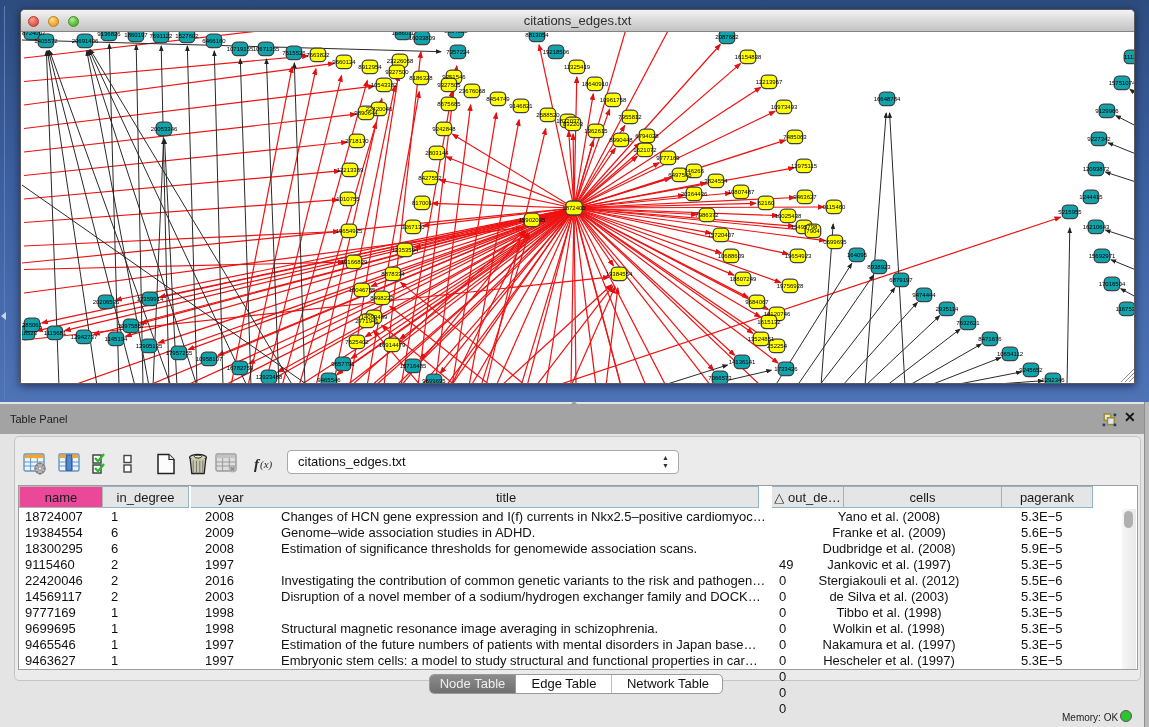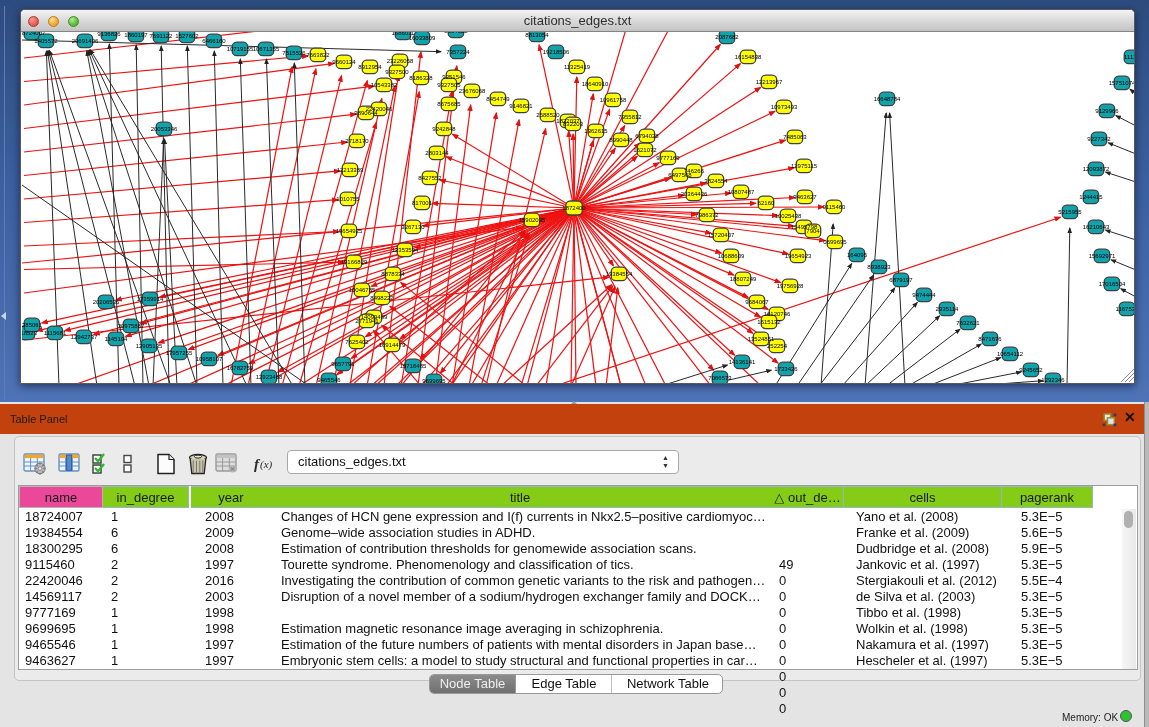--- a/index.html
+++ b/index.html
@@ -15,41 +15,41 @@
   border-bottom:1px solid #848484; border-radius:4px 4px 0 0;
   text-align:center; font-size:13px; color:#2e2e2e; line-height:22px; }
 .tl { position:absolute; top:6px; width:11px; height:11px; border-radius:50%; }
 #tl1 { left:6.5px; background:radial-gradient(circle at 35% 30%, #ff9d96, #ec6b60 45%, #d03b30); border:.5px solid #ac3a32;}
 #tl2 { left:26.5px; background:radial-gradient(circle at 35% 30%, #ffe0a0, #f8b43e 45%, #e08e1d); border:.5px solid #b0801e;}
 #tl3 { left:46.5px; background:radial-gradient(circle at 35% 30%, #b5eda2, #6cc94e 45%, #3ba423); border:.5px solid #47891c;}
 #canvas { position:absolute; left:1px; top:22px; width:1112px; height:351px; background:#fff; overflow:hidden; }
 #tpanel { position:absolute; left:0; top:402px; width:1149px; height:325px; background:#e4e4e4; }
 #tpanel .chev { position:absolute; left:569px; top:-1px; width:0; height:0;
   border-left:5px solid transparent; border-right:5px solid transparent; border-bottom:5px solid #9a9a9a; }
-#tpbar { position:absolute; left:0; top:2px; width:1149px; height:30px; background:#c2410c; }
+#tpbar { position:absolute; left:0; top:2px; width:1149px; height:30px; background:#a3a3a3; }
 #tpbar .t { position:absolute; left:10px; top:9px; font-size:11px; color:#1c1c1c; }
 #tpbar .fl { position:absolute; left:1101px; top:8px; }
 #tpbar .x { position:absolute; left:1124px; top:5px; font-size:14px; font-weight:bold; color:#111; }
 #well { position:absolute; left:14px; top:34px; width:1127px; height:245px;
   background:#ebebeb; border:1px solid #c4c4c4; border-radius:5px; }
 #icons { position:absolute; left:6px; top:15px; }
 #combo { position:absolute; left:272px; top:13px; width:392px; height:24px; background:#fff;
   border:1px solid #a9a9a9; border-radius:4px; font-size:13px; color:#111; line-height:22px; padding-left:10px; }
 #combo .arr { position:absolute; right:9px; top:3px; font-size:7px; color:#333; line-height:8px; }
 #tbl { position:absolute; left:3px; top:48px; width:1120px; height:185px; background:#fff;
   border:1px solid #9d9d9d; font-size:13px; color:#111; }
 #thead { position:absolute; left:0; top:0; width:1118px; height:22px; }
-#thead .th { position:absolute; top:0; height:22px; background:#84cc16; border:1px solid #8fb6ca;
+#thead .th { position:absolute; top:0; height:22px; background:#e5e5e5; border:1px solid #8fb6ca;
   border-left:none; text-align:center; line-height:21px; color:#1a1a1a; }
 #thead .th.first { background:#ec4899; border-color:#b5b5b5; border-left:1px solid #b5b5b5; }
 .tr { position:absolute; left:0; width:1100px; height:16px; line-height:16px; white-space:nowrap; }
 .tr div { position:absolute; top:0; overflow:hidden; }
 .c0 { left:6px; width:80px; } .c1 { left:92px; width:60px; } .c2 { left:186px; width:60px; }
 .c3 { left:262px; width:495px; } .c4 { left:760px; width:40px;margin-top:48px; }
-.c5 { left:837px; width:158px; text-align:left; } .c6 { left:1002px; width:80px; }
+.c5 { left:791px; width:158px; text-align:center; } .c6 { left:1002px; width:80px; }
 #vsb { position:absolute; left:1103px; top:23px; width:14px; height:160px;
   background:linear-gradient(90deg,#f6f6f6,#e9e9e9); }
 #vsb .thumb { position:absolute; left:2px; top:2px; width:9px; height:17px; background:#b0b0b0; border-radius:5px; }
 #tabs { position:absolute; left:429px; top:272px; width:294px; height:20px;
   border:1px solid #9a9a9a; border-radius:5px; background:#fff; font-size:13px; }
 #tabs div { position:absolute; top:0; height:18px; line-height:18px; text-align:center; }
 #tabs .sel { left:0; width:86px; background:linear-gradient(#8c8c8c,#6f6f6f); color:#efefef;
   border-radius:4px 0 0 4px; border-right:1px solid #9a9a9a; }
 #tabs .t2 { left:87px; width:95px; color:#111; border-right:1px solid #c0c0c0; }
 #tabs .t3 { left:183px; width:110px; color:#111; }
@@ -612,21 +612,21 @@
           </g>
 <text x="233" y="17" font-family="Liberation Serif, serif" font-size="15" font-style="italic" font-weight="bold" fill="#2a2a2a">f</text>
 <text x="239" y="16" font-family="Liberation Serif, serif" font-size="11" font-style="italic" fill="#2a2a2a">(x)</text>
 </svg></div>
     <div id="combo">citations_edges.txt<span class="arr">▲<br>▼</span></div>
     <div id="tbl">
       <div id="thead">
         <div class="th first" style="left:0;width:84px">name</div>
         <div class="th" style="left:84px;width:86px">in_degree</div>
         <div class="th" style="left:172px;width:81px">year</div>
-        <div class="th" style="left:249px;width:505px">title</div>
+        <div class="th" style="left:235px;width:505px">title</div>
         <div class="th" style="left:753px;width:72px">△ out_de…</div>
         <div class="th" style="left:825px;width:158px">cells</div>
         <div class="th" style="left:983px;width:91px">pagerank</div>
       </div>
       <div id="tbody">
 <div class="tr" style="top:23px">
             <div class="c0">18724007</div>
             <div class="c1">1</div>
             <div class="c2">2008</div>
             <div class="c3">Changes of HCN gene expression and I(f) currents in Nkx2.5–positive cardiomyoc…</div>
@@ -640,42 +640,41 @@
             <div class="c2">2009</div>
             <div class="c3">Genome–wide association studies in ADHD.</div>
             <div class="c4">0</div>
             <div class="c5">Franke et al. (2009)</div>
             <div class="c6">5.6E−5</div>
           </div>
 <div class="tr" style="top:55px">
             <div class="c0">18300295</div>
             <div class="c1">6</div>
             <div class="c2">2008</div>
-            <div class="c3">Estimation of contribution thresholds for genomewide association scans.</div>
+            <div class="c3">Estimation of significance thresholds for genomewide association scans.</div>
             <div class="c4">0</div>
             <div class="c5">Dudbridge et al. (2008)</div>
             <div class="c6">5.9E−5</div>
           </div>
 <div class="tr" style="top:71px">
             <div class="c0">9115460</div>
             <div class="c1">2</div>
             <div class="c2">1997</div>
-            <div class="c3">Tourette syndrome. Phenomenology and classification of tics.</div>
             <div class="c4">0</div>
             <div class="c5">Jankovic et al. (1997)</div>
             <div class="c6">5.3E−5</div>
           </div>
 <div class="tr" style="top:87px">
             <div class="c0">22420046</div>
             <div class="c1">2</div>
             <div class="c2">2016</div>
             <div class="c3">Investigating the contribution of common genetic variants to the risk and pathogen…</div>
             <div class="c4">0</div>
             <div class="c5">Stergiakouli et al. (2012)</div>
-            <div class="c6">5.5E−4</div>
+            <div class="c6">5.5E−6</div>
           </div>
 <div class="tr" style="top:103px">
             <div class="c0">14569117</div>
             <div class="c1">2</div>
             <div class="c2">2003</div>
             <div class="c3">Disruption of a novel member of a sodium/hydrogen exchanger family and DOCK…</div>
             <div class="c4">0</div>
             <div class="c5">de Silva et al. (2003)</div>
             <div class="c6">5.3E−5</div>
           </div>
@@ -684,21 +683,21 @@
             <div class="c1">1</div>
             <div class="c2">1998</div>
             <div class="c4">0</div>
             <div class="c5">Tibbo et al. (1998)</div>
             <div class="c6">5.3E−5</div>
           </div>
 <div class="tr" style="top:135px">
             <div class="c0">9699695</div>
             <div class="c1">1</div>
             <div class="c2">1998</div>
-            <div class="c3">Estimation magnetic resonance image averaging in schizophrenia.</div>
+            <div class="c3">Structural magnetic resonance image averaging in schizophrenia.</div>
             <div class="c4">0</div>
             <div class="c5">Wolkin et al. (1998)</div>
             <div class="c6">5.3E−5</div>
           </div>
 <div class="tr" style="top:151px">
             <div class="c0">9465546</div>
             <div class="c1">1</div>
             <div class="c2">1997</div>
             <div class="c3">Estimation of the future numbers of patients with mental disorders in Japan base…</div>
             <div class="c4">0</div>

